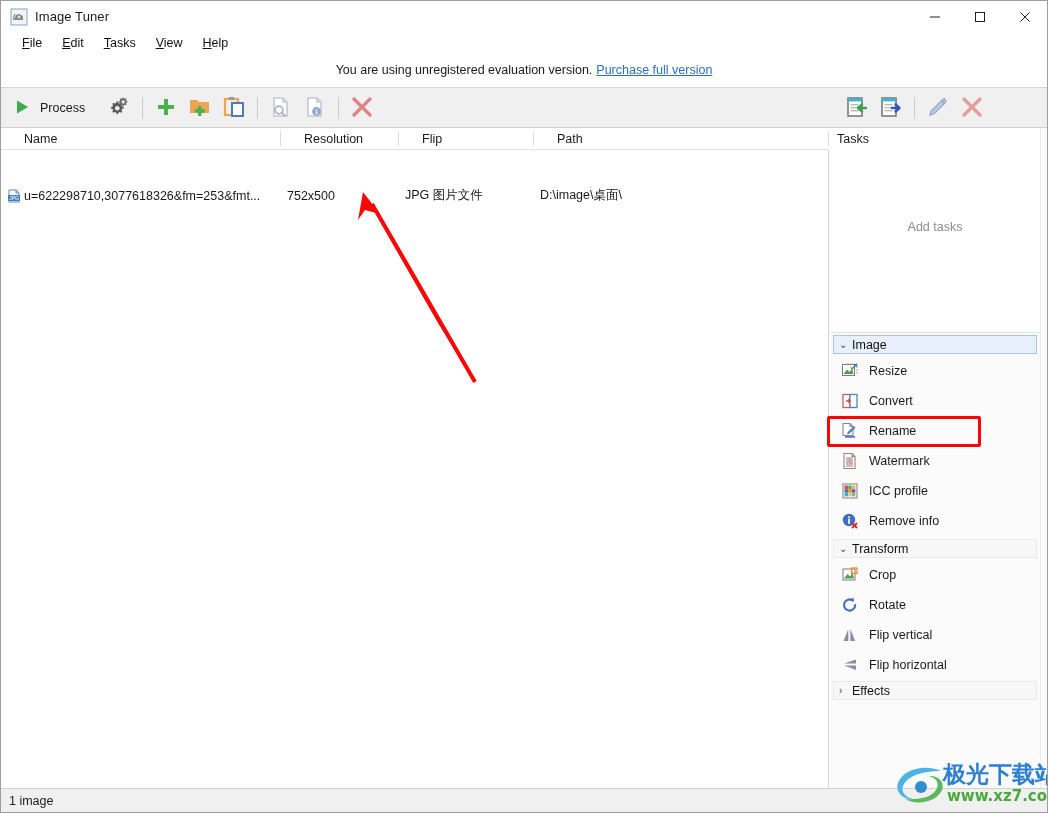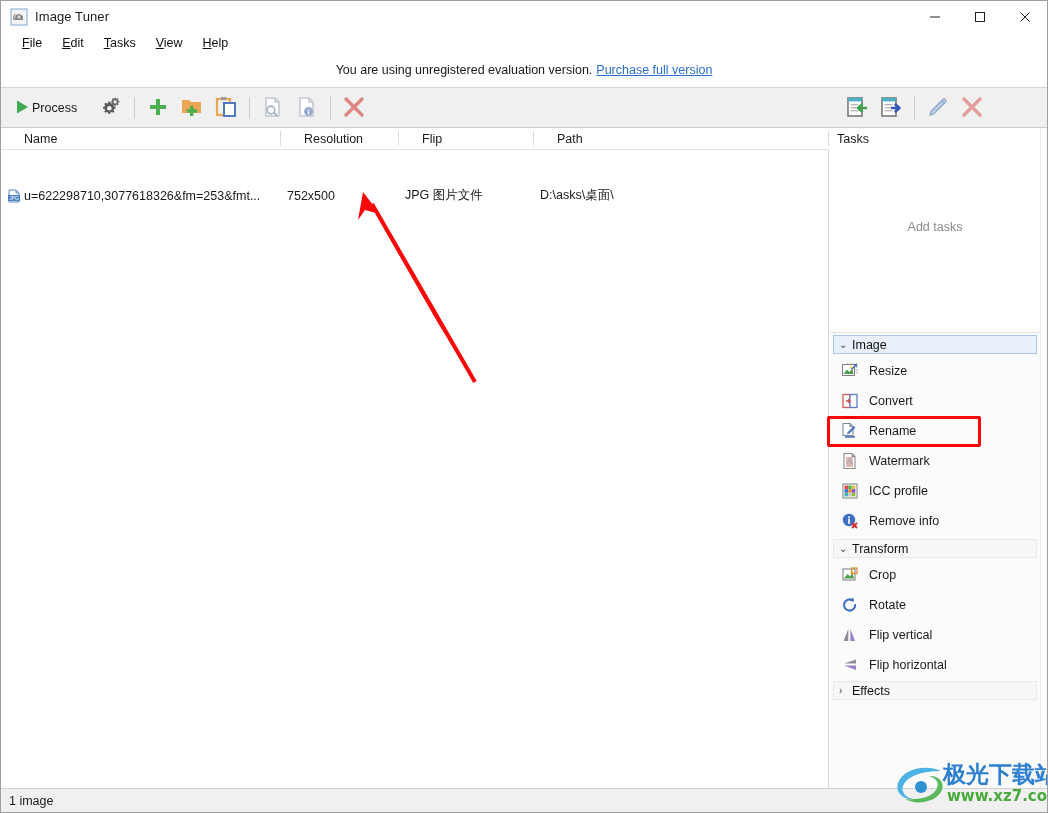--- a/index.html
+++ b/index.html
@@ -111,21 +111,21 @@
     box-sizing: border-box;
   }
   .tb-left { position: absolute; left: 0; top: 0; height: 40px; display: flex; align-items: center; }
   .tb-right { position: absolute; right: 58px; top: 0; height: 40px; display: flex; align-items: center; }
   .tb-btn {
     height: 34px; min-width: 34px;
     display: flex; align-items: center; justify-content: center;
     cursor: default; border: 1px solid transparent;
     box-sizing: border-box;
   }
-  .tb-process { padding: 0 8px 0 10px; gap: 0; }
+  .tb-process { padding: 0 8px 0 10px; gap: 8px; }
   .tb-process .lbl { font-size: 12.5px; color: #1a1a1a; }
   .tb-sep {
     width: 1px; height: 22px;
     background: #cbcbcb;
     margin: 0 6px;
   }
 
   
   .listhdr {
     position: absolute;
@@ -548,21 +548,21 @@
             <path d="M2 1 h7 l3 3 v9 h-10 z" fill="#ffffff" stroke="#5a86c4" stroke-width="1"></path>
             <path d="M9 1 v3 h3" fill="none" stroke="#5a86c4" stroke-width="1"></path>
             <rect x="1" y="6" width="12" height="6" fill="#4a7fc1"></rect>
             <text x="7" y="11" font-size="5" font-family="Liberation Sans, sans-serif" fill="#ffffff" text-anchor="middle">JPG</text>
           </svg>
         </span>
         <span style="margin-left:3px">u=622298710,3077618326&amp;fm=253&amp;fmt...</span>
       </div>
       <div class="cell" style="left:286px;width:110px">752x500</div>
       <div class="cell" style="left:404px;width:128px">JPG 图片文件</div>
-      <div class="cell" style="left:539px;width:285px">D:\asks\桌面\</div>
+      <div class="cell" style="left:539px;width:285px">D:\image\桌面\</div>
     </div>
   </div>
 
   <div class="rightpanel">
 
     <div class="tasks-area">
       <div class="tasks-label">Tasks</div>
       <div class="tasks-empty">Add tasks</div>
     </div>
 

